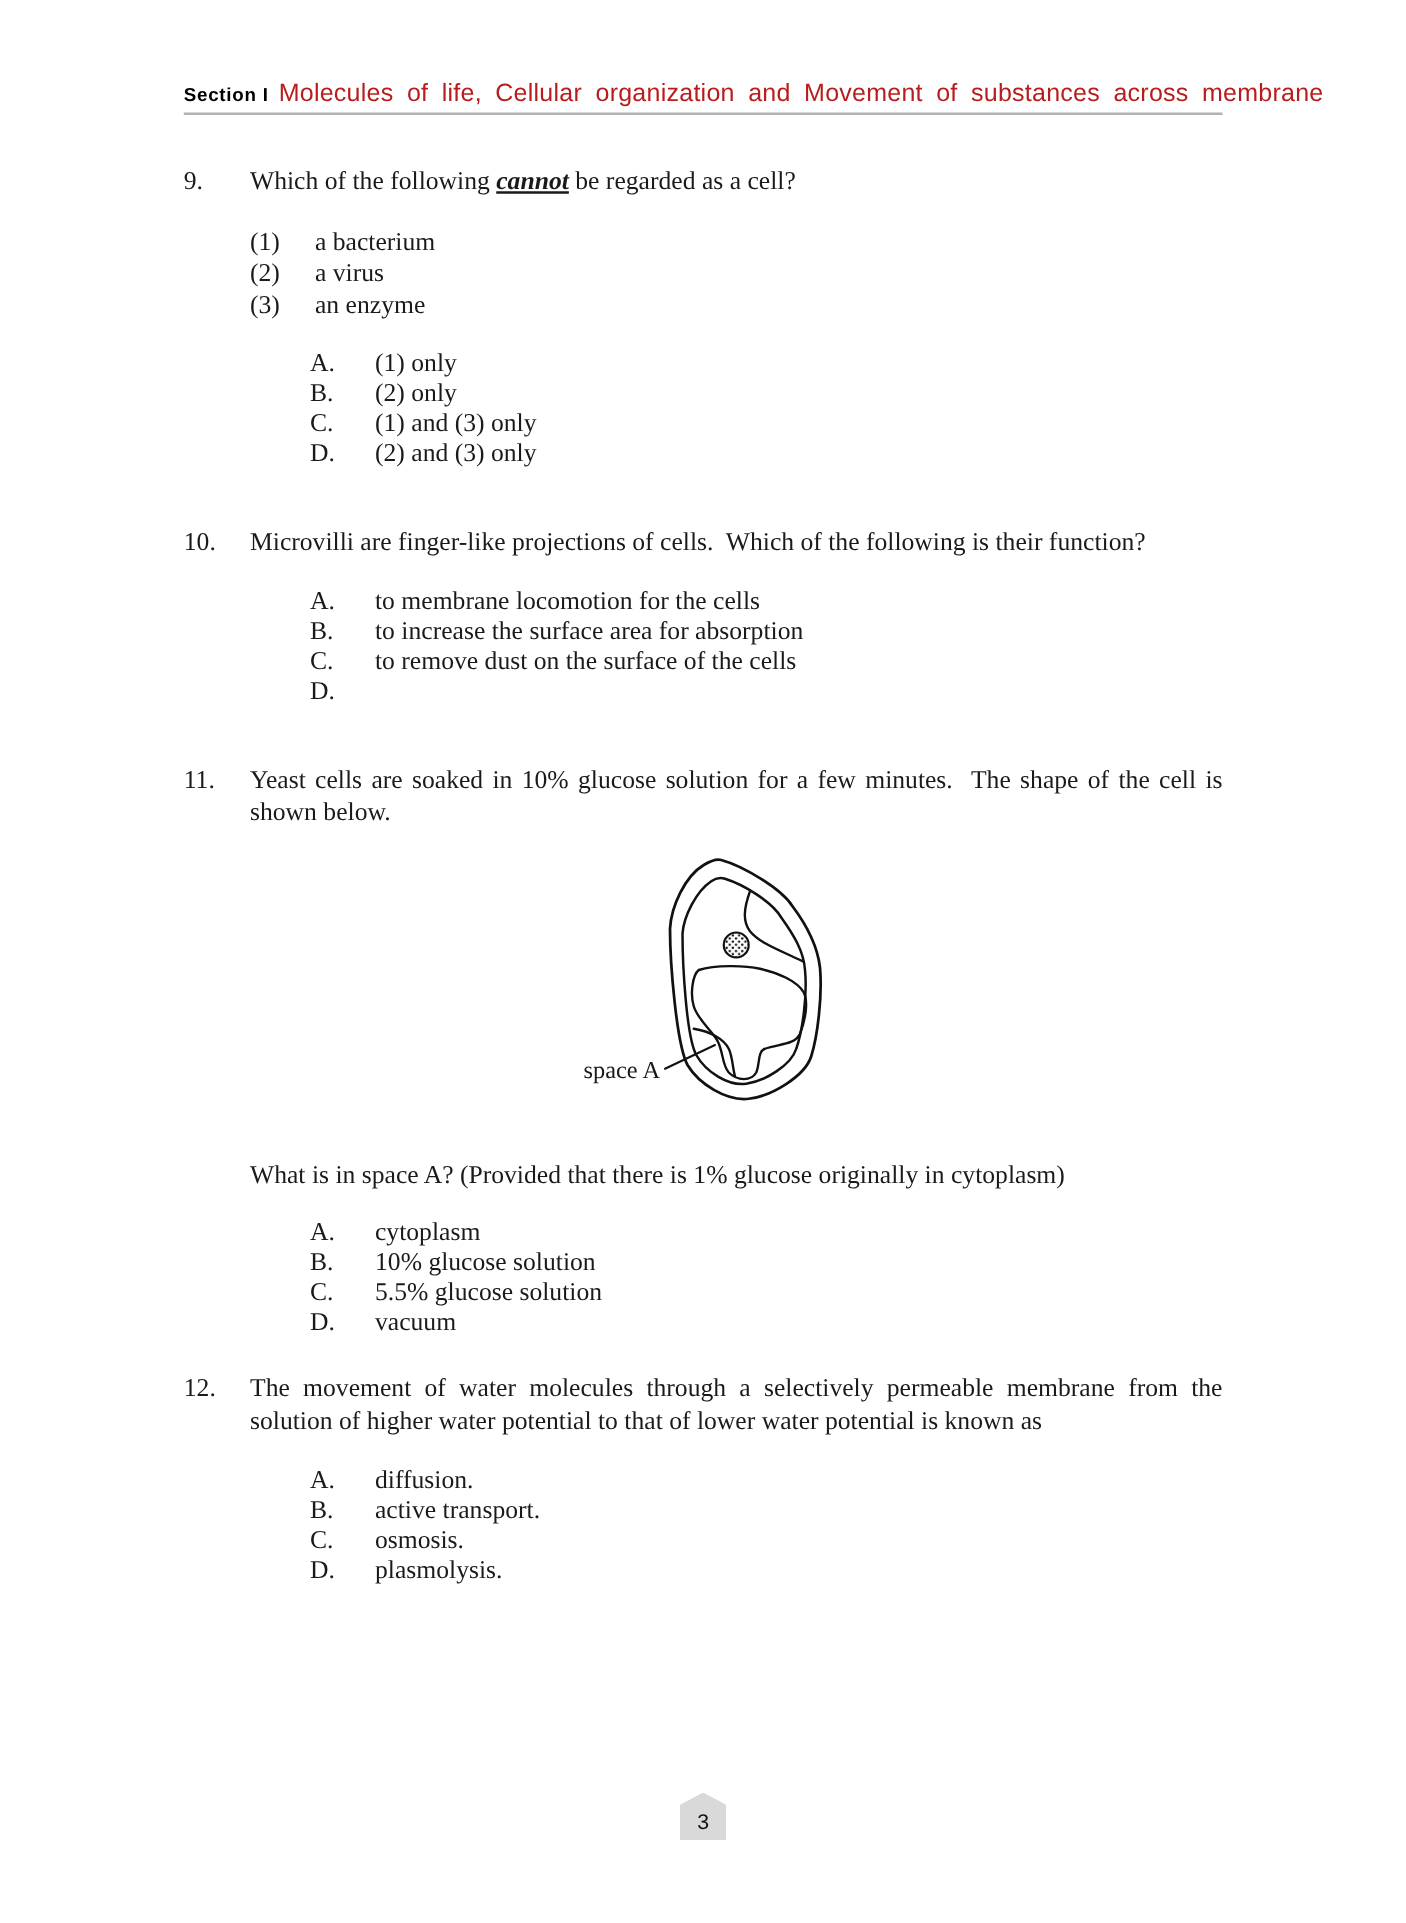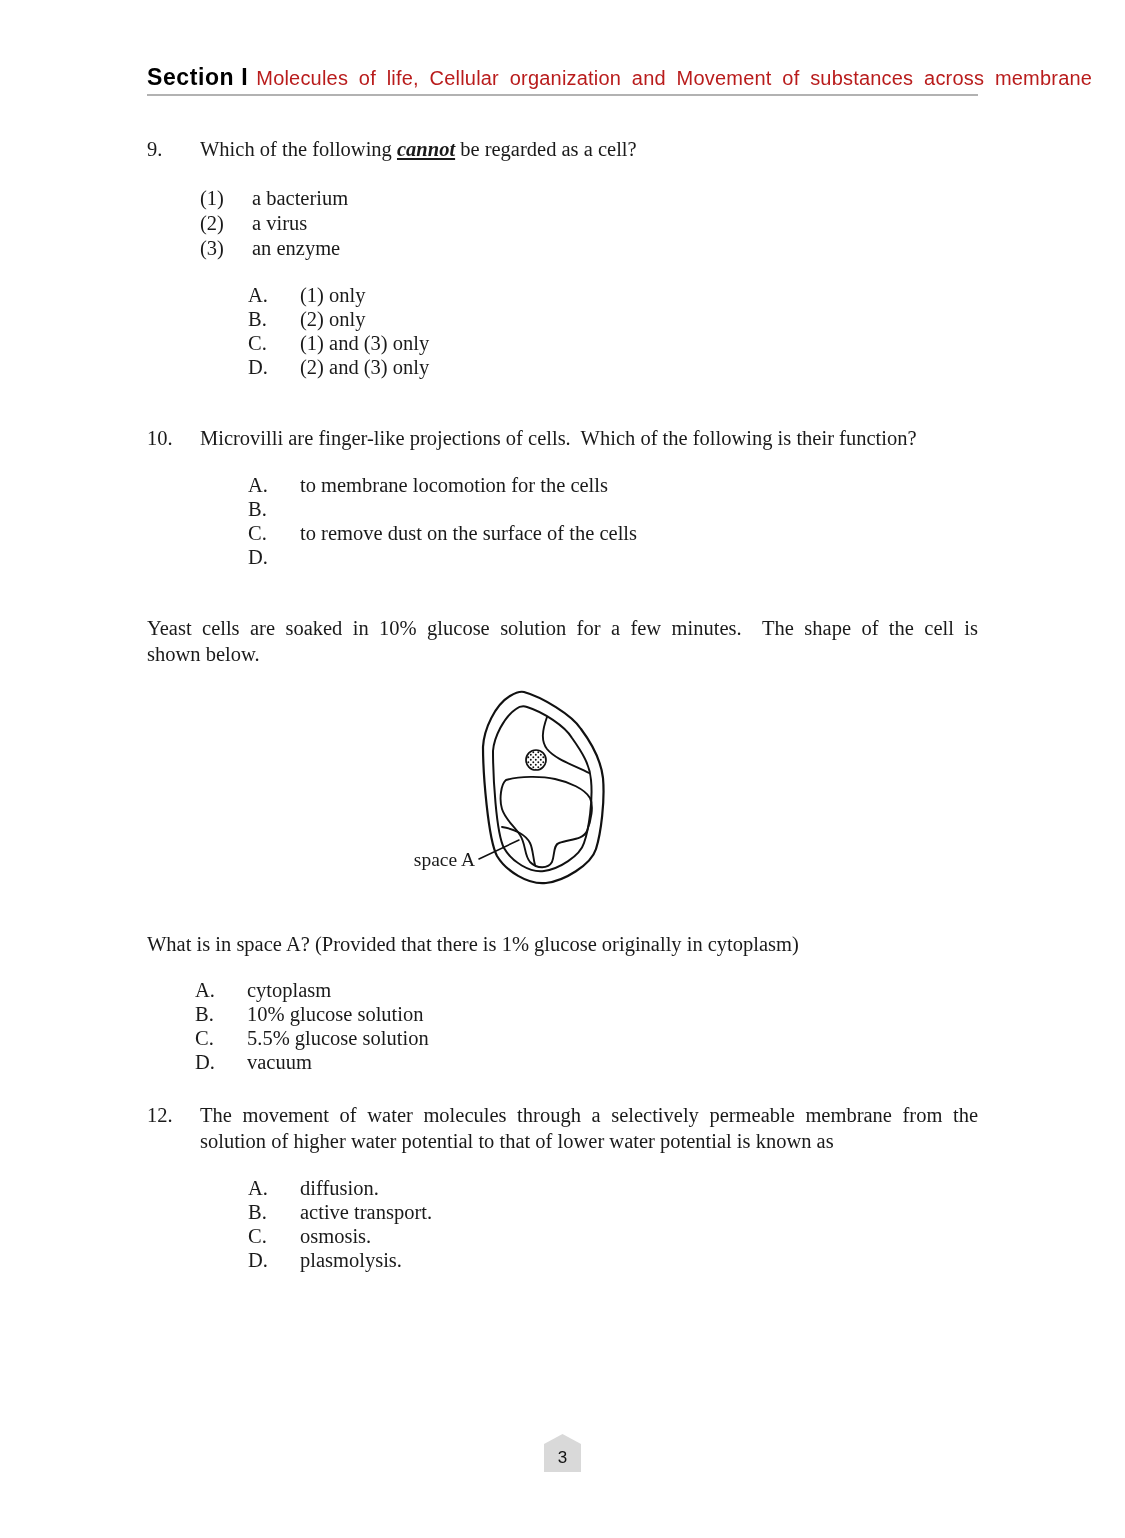--- a/index.html
+++ b/index.html
@@ -11,21 +11,21 @@
     padding:0 147px;
     font-family:"Liberation Serif",serif;
     font-size:20.5px;
     color:#1a1a1a;
     overflow:hidden;
   }
   
   .header{padding-top:64px;text-align:right;white-space:nowrap;}
   .section-label{
     font-family:"Liberation Sans",sans-serif;
-    font-weight:bold;font-size:23px;letter-spacing:.6px;color:#000;
+    font-weight:bold;font-size:15px;letter-spacing:.6px;color:#000;
   }
   .section-title{
     font-family:"Liberation Sans",sans-serif;
     font-size:20px;color:#b91c1c;letter-spacing:.2px;word-spacing:5px;
     margin-left:8px;
   }
   .rule{border-bottom:2px solid #b2b2b2;margin-top:3px;}
   
   .q{display:flex;}
   .qnum{width:53px;flex:none;line-height:26px;}
@@ -109,33 +109,35 @@
     <div class="qnum">10.</div>
     <div class="qbody">
       <div class="line">Microvilli are finger-like projections of cells.&nbsp; Which of the following is their function?</div>
       <div class="options">
         <div class="option">
           <span class="olabel">A.</span>
           <span>to membrane locomotion for the cells</span>
         </div>
         <div class="option">
           <span class="olabel">B.</span>
+          <span>to increase the surface area for absorption</span>
         </div>
         <div class="option">
           <span class="olabel">C.</span>
           <span>to remove dust on the surface of the cells</span>
         </div>
         <div class="option">
           <span class="olabel">D.</span>
         </div>
       </div>
     </div>
   </div>
 
   <div class="q" id="q11">
+    <div class="qnum">11.</div>
     <div class="qbody">
       <div class="line just">Yeast cells are soaked in 10% glucose solution for a few minutes.&nbsp; The shape of the cell is</div>
       <div class="line">shown below.</div>
 
       <svg class="cell-figure" width="230" height="215" viewBox="0 0 230 215">
         <defs>
           <pattern id="stip" width="5" height="5" patternUnits="userSpaceOnUse">
             <rect width="5" height="5" fill="#ffffff"></rect>
             <circle cx="1.3" cy="1.3" r="0.95" fill="#111"></circle>
             <circle cx="3.8" cy="3.8" r="0.95" fill="#111"></circle>

